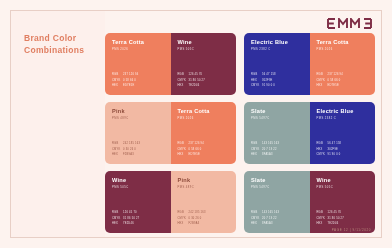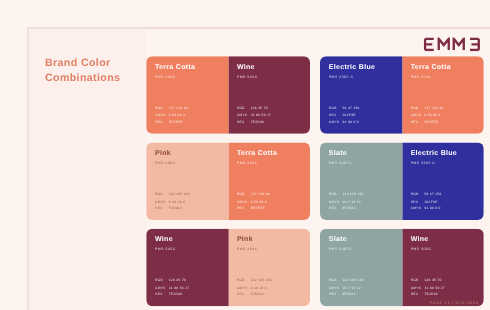--- a/index.html
+++ b/index.html
@@ -7,21 +7,21 @@
     width:392px;height:248px;
     background:#ffffff;
     font-family:"Liberation Sans", sans-serif;
     overflow:hidden;
   }
   .slide{
     position:relative;
     width:392px;height:248px;
     background:#fdf3ef;
     box-sizing:border-box;
-    padding:22px;
+    padding:10px;
   }
   .inner{
     position:relative;
     width:372px;height:228px;
     background:#fdf3ef;
     border:1px solid #e8cfc6;
     box-sizing:border-box;
     display:flex;
   }
   

